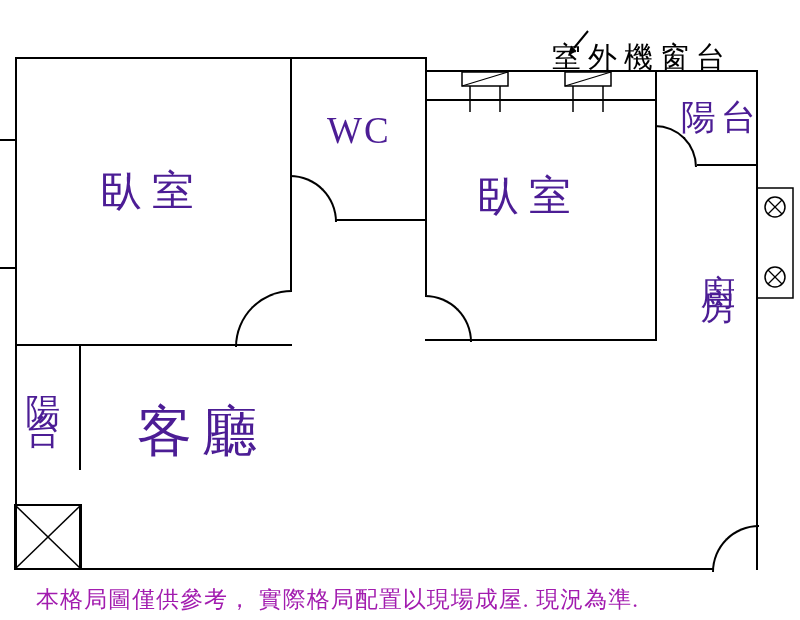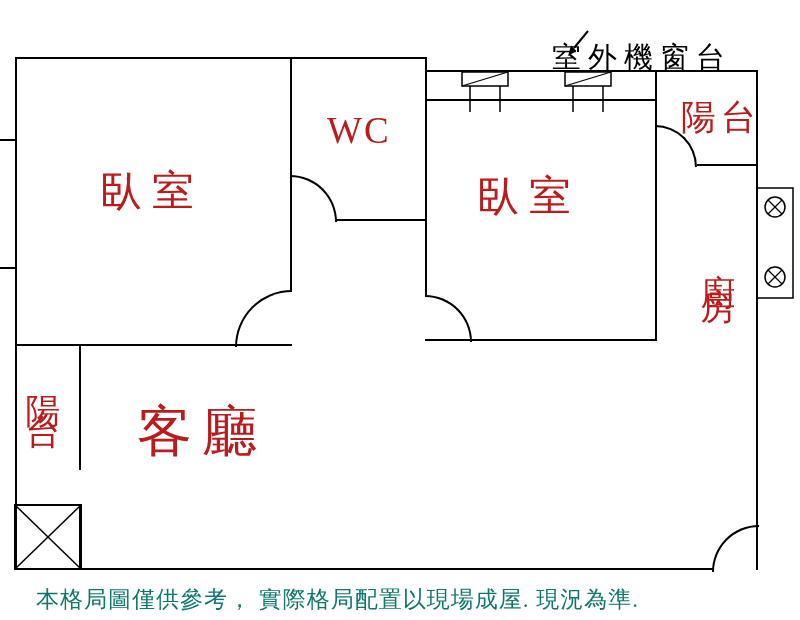--- a/index.html
+++ b/index.html
@@ -3,24 +3,24 @@
 <meta charset="utf-8">
 <style>
   html,body{margin:0;padding:0;background:#ffffff;}
   .plan{
     position:relative;width:800px;height:620px;background:#ffffff;overflow:hidden;
     font-family:"Liberation Serif","DejaVu Serif",serif;color:#000;
   }
   .wall{position:absolute;background:#000;}
   .arc{position:absolute;border:0 solid #000;}
   .sym{position:absolute;}
-  .room-label{position:absolute;white-space:nowrap;line-height:1;color:#b91c1c;}
+  .room-label{position:absolute;white-space:nowrap;line-height:1;color:#4c1d95;}
   .vertical{writing-mode:vertical-rl;text-orientation:upright;}
   .annotation{position:absolute;white-space:nowrap;line-height:1;color:#000;}
-  .disclaimer{position:absolute;white-space:nowrap;line-height:1.2;color:#0f766e;}
+  .disclaimer{position:absolute;white-space:nowrap;line-height:1.2;color:#a21caf;}
 </style>
 </head>
 <body>
 
 <div class="plan">
 
   <div class="annotation" style="left:552px;top:3px;font-size:29px;letter-spacing:7px;margin-top:40px;">室外機窗台</div>
   <svg class="sym" style="left:558px;top:28px;" width="40" height="32" viewBox="0 0 40 32">
     <line x1="30" y1="3" x2="16" y2="20" stroke="#000" stroke-width="2"></line>
     <polygon points="10,28 18.5,23 13,17.5" fill="#000"></polygon>

